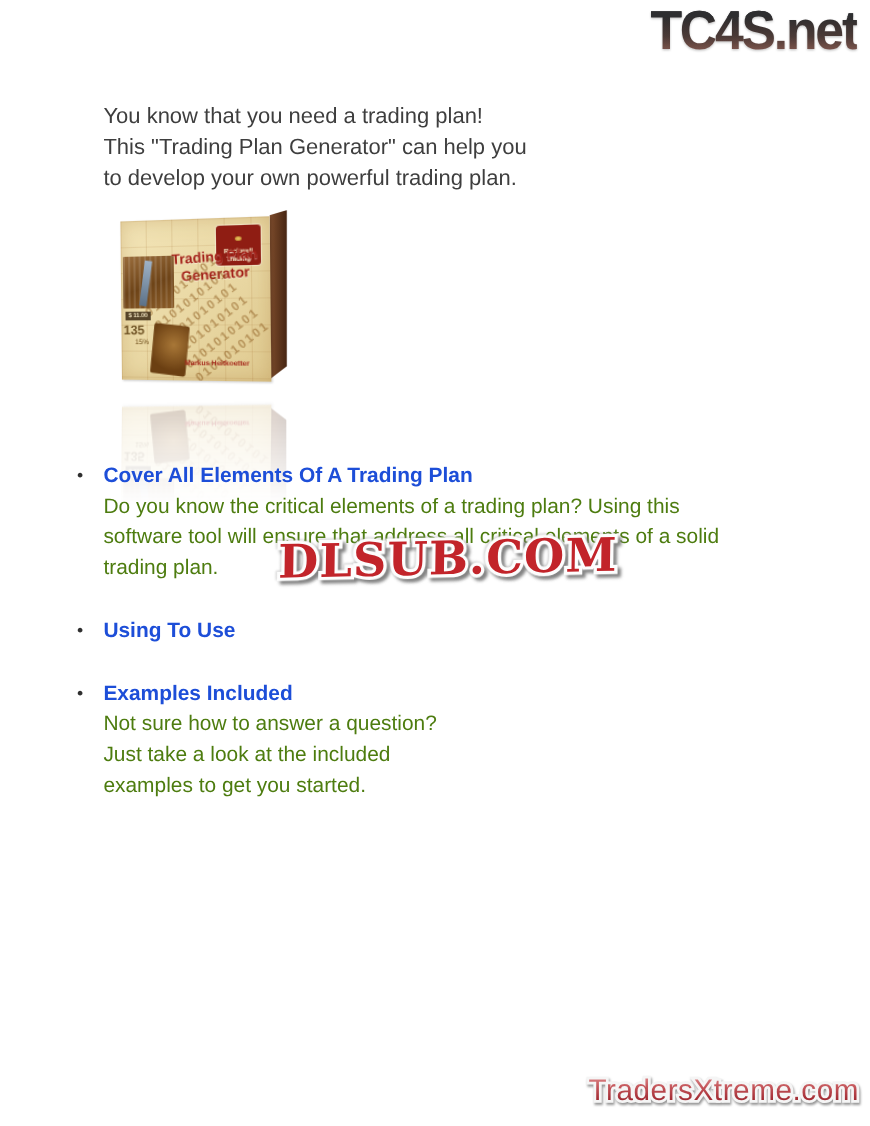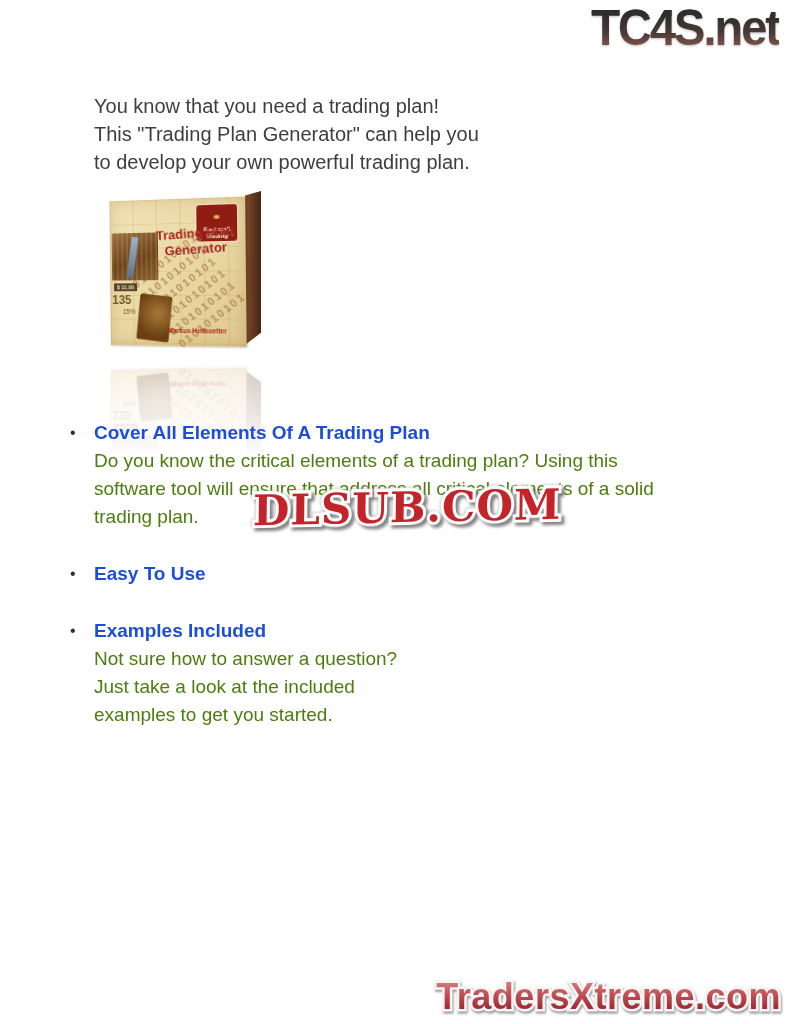--- a/index.html
+++ b/index.html
@@ -149,21 +149,21 @@
   .dlsub-under {
     position: absolute; left: 0; top: 0;
     color: #c2242a;
     -webkit-text-stroke: 6px #fdfdfd;
     filter: drop-shadow(3px 3px 1.5px rgba(115,115,115,.85)) drop-shadow(-1px -1px 1px rgba(150,150,150,.45));
   }
   .dlsub-over { position: relative; color: #c2242a; }
 
   
   .tx-logo { position: absolute; top: 976px; right: 4px; }
-  .tx-logo span { font-size: 36px; font-weight: 700; letter-spacing: .5px; white-space: nowrap; }
+  .tx-logo span { font-size: 27px; font-weight: 400; letter-spacing: .5px; white-space: nowrap; }
   .tx-under {
     position: absolute; left: 0; top: 0;
     color: #ffffff;
     -webkit-text-stroke: 5px #f5f5f5;
     filter: drop-shadow(1px 2px 1px rgba(125,125,125,.8));
   }
   .tx-over {
     position: relative;
     background: linear-gradient(to bottom, #dd8a8c 5%, #c4565b 40%, #9c242c 85%);
     -webkit-background-clip: text;
@@ -223,21 +223,21 @@
       <div>
         <div class="feature-heading">Cover All Elements Of A Trading Plan</div>
         <div class="feature-body">Do you know the critical elements of a trading plan? Using this
 software tool will ensure that address all critical elements of a solid
 trading plan.</div>
       </div>
     </div>
     <div class="feature">
       <span class="feature-dot">•</span>
       <div>
-        <div class="feature-heading">Easy To Use</div>
+        <div class="feature-heading">Using To Use</div>
       </div>
     </div>
     <div class="feature">
       <span class="feature-dot">•</span>
       <div>
         <div class="feature-heading">Examples Included</div>
         <div class="feature-body">Not sure how to answer a question?
 Just take a look at the included
 examples to get you started.</div>
       </div>

